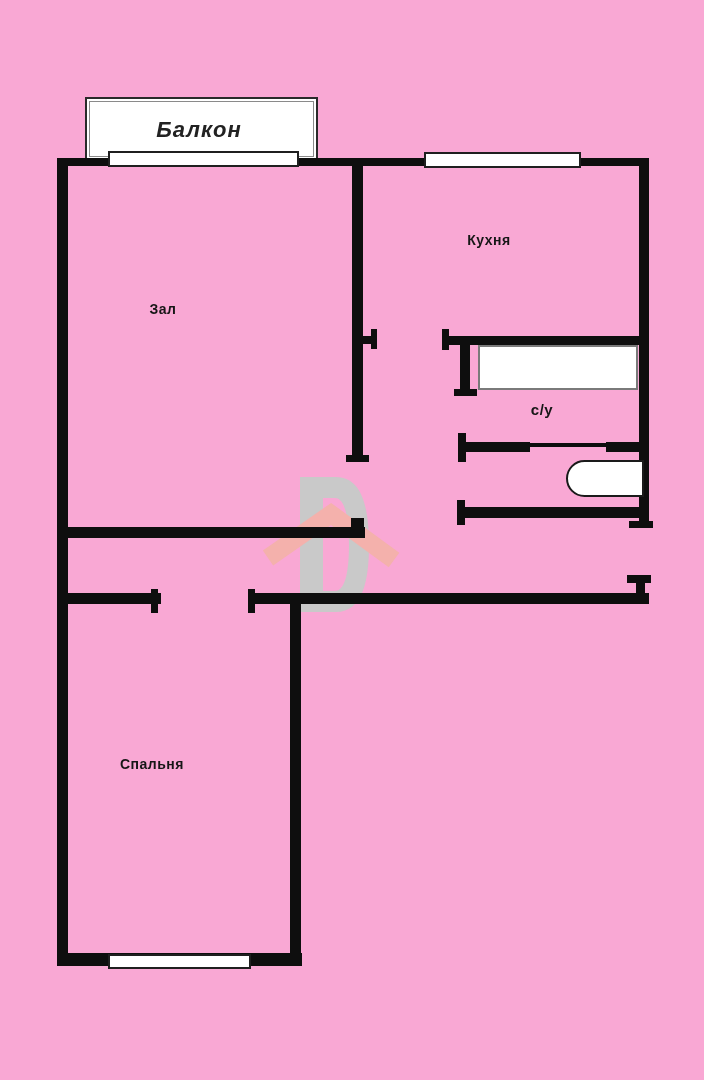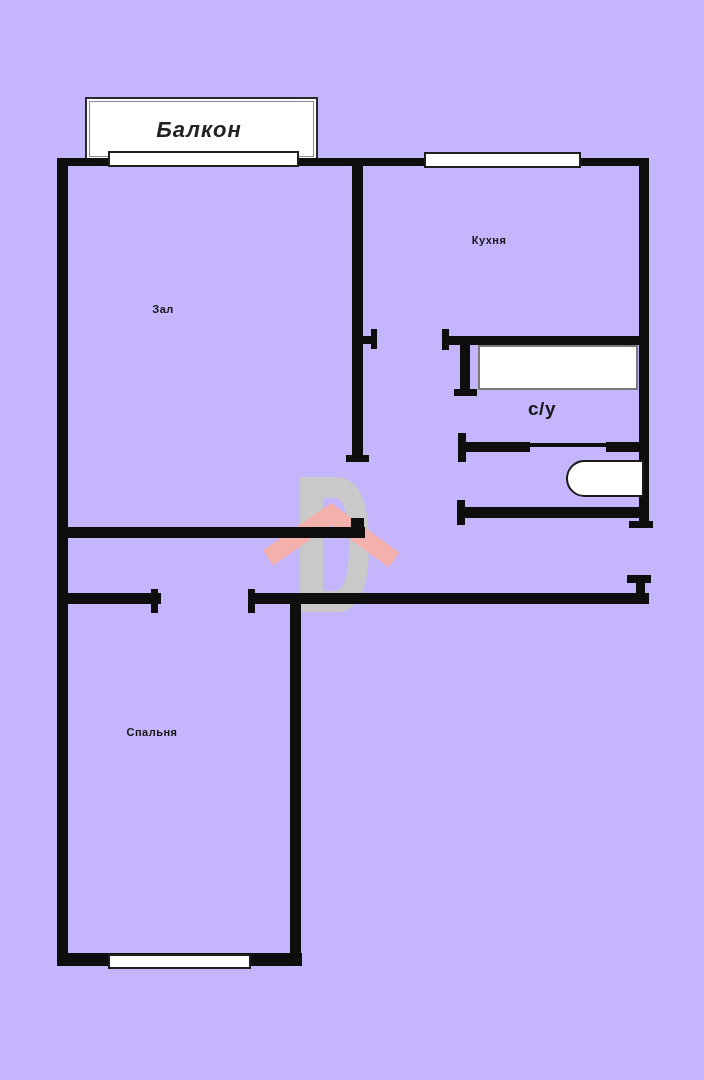--- a/index.html
+++ b/index.html
@@ -1,24 +1,24 @@
 <!DOCTYPE html>
 <html><head>
 <meta charset="utf-8">
 <style>
   html,body{margin:0;padding:0;background:#fff;}
-  .plan{position:relative;width:704px;height:1080px;background:#c4b5fd;overflow:hidden;
+  .plan{position:relative;width:704px;height:1080px;background:#f9a8d4;overflow:hidden;
         font-family:"Liberation Sans",sans-serif;}
   .wall{position:absolute;background:#0e0e0e;}
   .win{position:absolute;background:#fff;border:2px solid #1f1f1f;box-sizing:border-box;}
-  .lbl{position:absolute;transform:translate(-50%,-50%);font-weight:bold;font-size:11px;
+  .lbl{position:absolute;transform:translate(-50%,-50%);font-weight:bold;font-size:14px;
        color:#161616;white-space:nowrap;letter-spacing:0.5px;}
   .lbl-balcony{font-style:italic;font-size:22px;font-weight:600;color:#222;
                font-family:"Liberation Sans",sans-serif;letter-spacing:1px;}
-  .lbl-su{font-size:19px;}
+  .lbl-su{font-size:15px;}
   .balcony{position:absolute;left:85px;top:97px;width:233px;height:64px;box-sizing:border-box;
            border:2px solid #2a2a2a;box-shadow:inset 0 0 0 2px #fff, inset 0 0 0 3px #8a8a8a;
            background:#fff;}
   .bathtub{position:absolute;left:478px;top:345px;width:160px;height:45px;box-sizing:border-box;
            border:2px solid #7a7a7a;background:#fff;}
   .toilet{position:absolute;left:566px;top:460px;width:78px;height:37px;box-sizing:border-box;
           border:2px solid #1a1a1a;border-radius:19px 0 0 19px;background:#fff;}
   .watermark{position:absolute;left:258px;top:468px;width:145px;height:155px;z-index:0;}
   .wall,.win,.balcony,.bathtub,.toilet{z-index:2;}
   .lbl{z-index:3;}
@@ -76,15 +76,15 @@
   <div class="win" style="left:424px;top:152px;width:157px;height:16px"></div>
   <div class="win" style="left:108px;top:954px;width:143px;height:15px"></div>
 
   <div class="bathtub"></div>
   <div class="toilet"></div>
 
   <span class="lbl lbl-balcony" style="left:199px;top:130px">Балкон</span>
   <span class="lbl" style="left:163px;top:309px">Зал</span>
   <span class="lbl" style="left:489px;top:240px">Кухня</span>
   <span class="lbl lbl-su" style="left:542px;top:409px">с/у</span>
-  <span class="lbl" style="left:152px;top:732px">Спальня</span>
+  <span class="lbl" style="left:152px;top:764px">Спальня</span>
 
 </div>
 
 </body></html>

